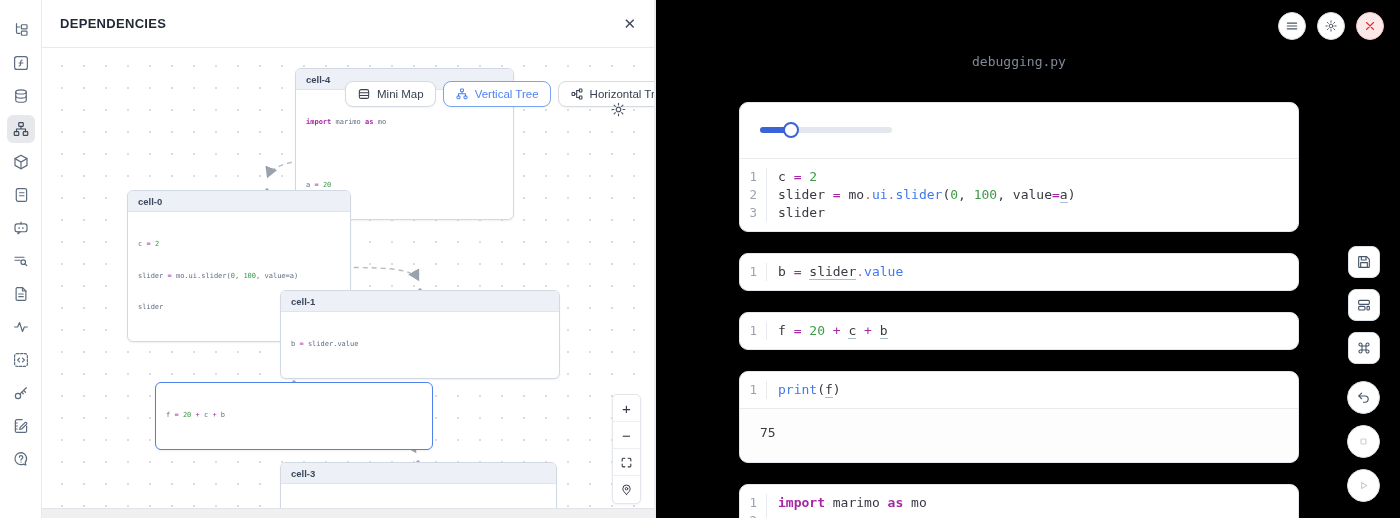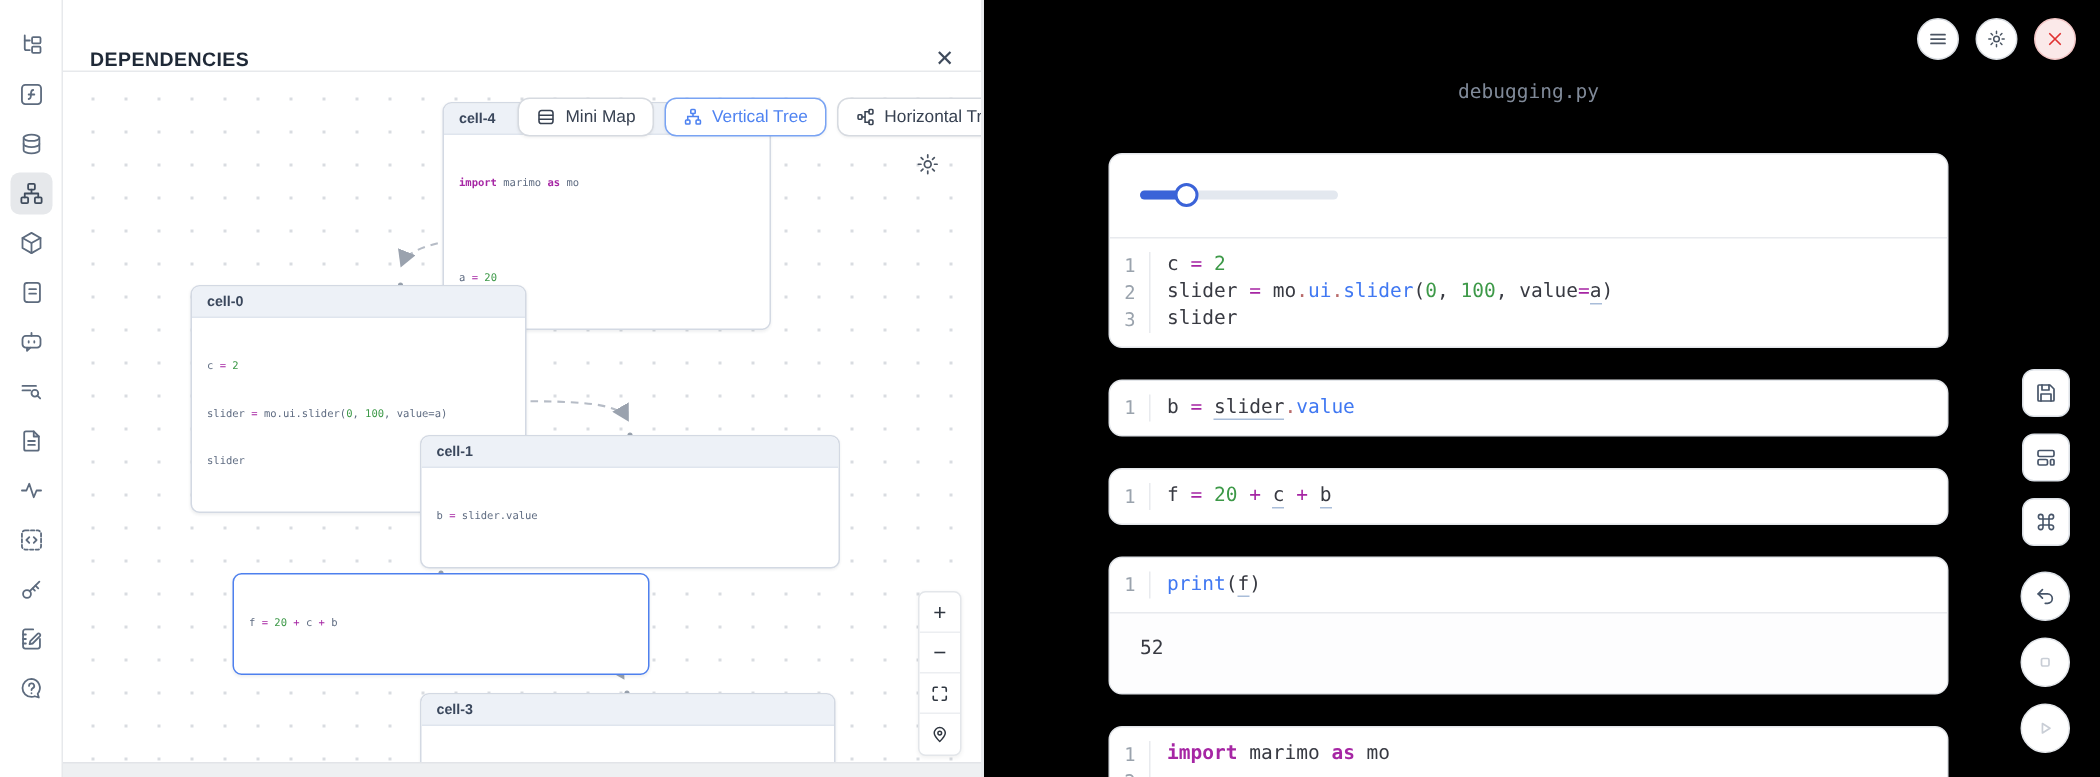--- a/index.html
+++ b/index.html
@@ -10,21 +10,21 @@
   
   .activity-bar { width:42px; background:#fff; border-right:1px solid #e7e9ec;
     display:flex; flex-direction:column; align-items:center; padding-top:16px; gap:5px; flex-shrink:0; }
   .act-icon { width:28px; height:28px; border-radius:6px; display:flex; align-items:center;
     justify-content:center; color:#5d6b7e; cursor:pointer; }
   .act-icon.active { background:#e6e8eb; color:#3f4b5c; }
   .act-icon svg { width:18px; height:18px; }
 
   
   .deps-panel { width:614px; position:relative; background:#fff; border-right:2px solid #e9ebee; flex-shrink:0; }
-  .deps-header { height:48px; border-bottom:1px solid #e7e9ec; display:flex; align-items:flex-end;
+  .deps-header { height:48px; border-bottom:1px solid #e7e9ec; display:flex; align-items:center;
     justify-content:space-between; padding:0 18px; background:#fff; position:relative; z-index:10; }
   .deps-title { font-size:13px; font-weight:bold; color:#1f2937; letter-spacing:.3px; }
   .deps-close { color:#3f4b5c; font-size:15px; cursor:pointer; line-height:1; }
 
   .graph { position:absolute; top:48px; left:0; right:0; bottom:10px; overflow:hidden;
     background-image:radial-gradient(circle, #d9dce1 1.2px, transparent 1.2px);
     background-size:22px 22px; background-position:9px 7px; }
   .graph-footer { position:absolute; bottom:0; left:0; right:0; height:10px; background:#eef0f2;
     border-top:1px solid #e2e4e8; z-index:9; }
 
@@ -33,21 +33,21 @@
   .node { position:absolute; background:#fff; border:1px solid #d3d9e3; border-radius:6px;
     overflow:hidden; box-shadow:0 1px 2px rgba(30,41,59,.07); z-index:2; cursor:pointer; }
   .node-header { background:#edf1f7; padding:5px 10px 4px; font-size:9.5px; font-weight:bold;
     color:#3a475c; border-bottom:1px solid #dfe5ee; }
   .node-body { padding:6px 10px 7px; font-family:"DejaVu Sans Mono", monospace;
     font-size:7px; line-height:10.5px; color:#5f6c82; white-space:pre; }
   .node.selected { border:1.5px solid #4e80ee; }
   .node.selected .node-header { background:#e9effb; }
   .node .tk-p { color:#5f6c82; }
 
-  .graph-toolbar { position:absolute; left:303px; top:17px; display:flex; gap:7px; z-index:5; }
+  .graph-toolbar { position:absolute; left:303px; top:33px; display:flex; gap:7px; z-index:5; }
   .gbtn { height:26px; padding:0 11px; background:#fff; border:1px solid #d6dae0; border-radius:8px;
     display:flex; align-items:center; gap:6px; font-size:11.5px; color:#374151; cursor:pointer;
     box-shadow:0 1px 2px rgba(0,0,0,.05); white-space:nowrap; }
   .gbtn svg { width:14px; height:14px; }
   .gbtn.active { color:#4f83f1; border-color:#79a3f3; }
 
   .graph-gear { position:absolute; left:568px; top:53px; color:#4b5563; z-index:5; cursor:pointer; }
   .graph-gear svg { width:17px; height:17px; }
 
   .zoom-controls { position:absolute; left:570px; top:346px; width:29px; background:#fff;
@@ -410,21 +410,21 @@
           </div>
         </div>
 
         <div class="cell">
           <div class="code">
             <div class="code-line">
                 <span class="ln">1</span>
                 <span class="code-text"><span class="tk-f">print</span><span class="tk-p">(</span><span class="tk-pu">f</span><span class="tk-p">)</span></span>
               </div>
           </div>
-          <div class="console-output">52</div>
+          <div class="console-output">75</div>
         </div>
 
         <div class="cell">
           <div class="code">
             <div class="code-line">
                 <span class="ln">1</span>
                 <span class="code-text"><span class="tk-k">import</span><span class="tk-p"> marimo </span><span class="tk-k">as</span><span class="tk-p"> mo</span></span>
               </div>
             <div class="code-line">
                 <span class="ln">2</span>

